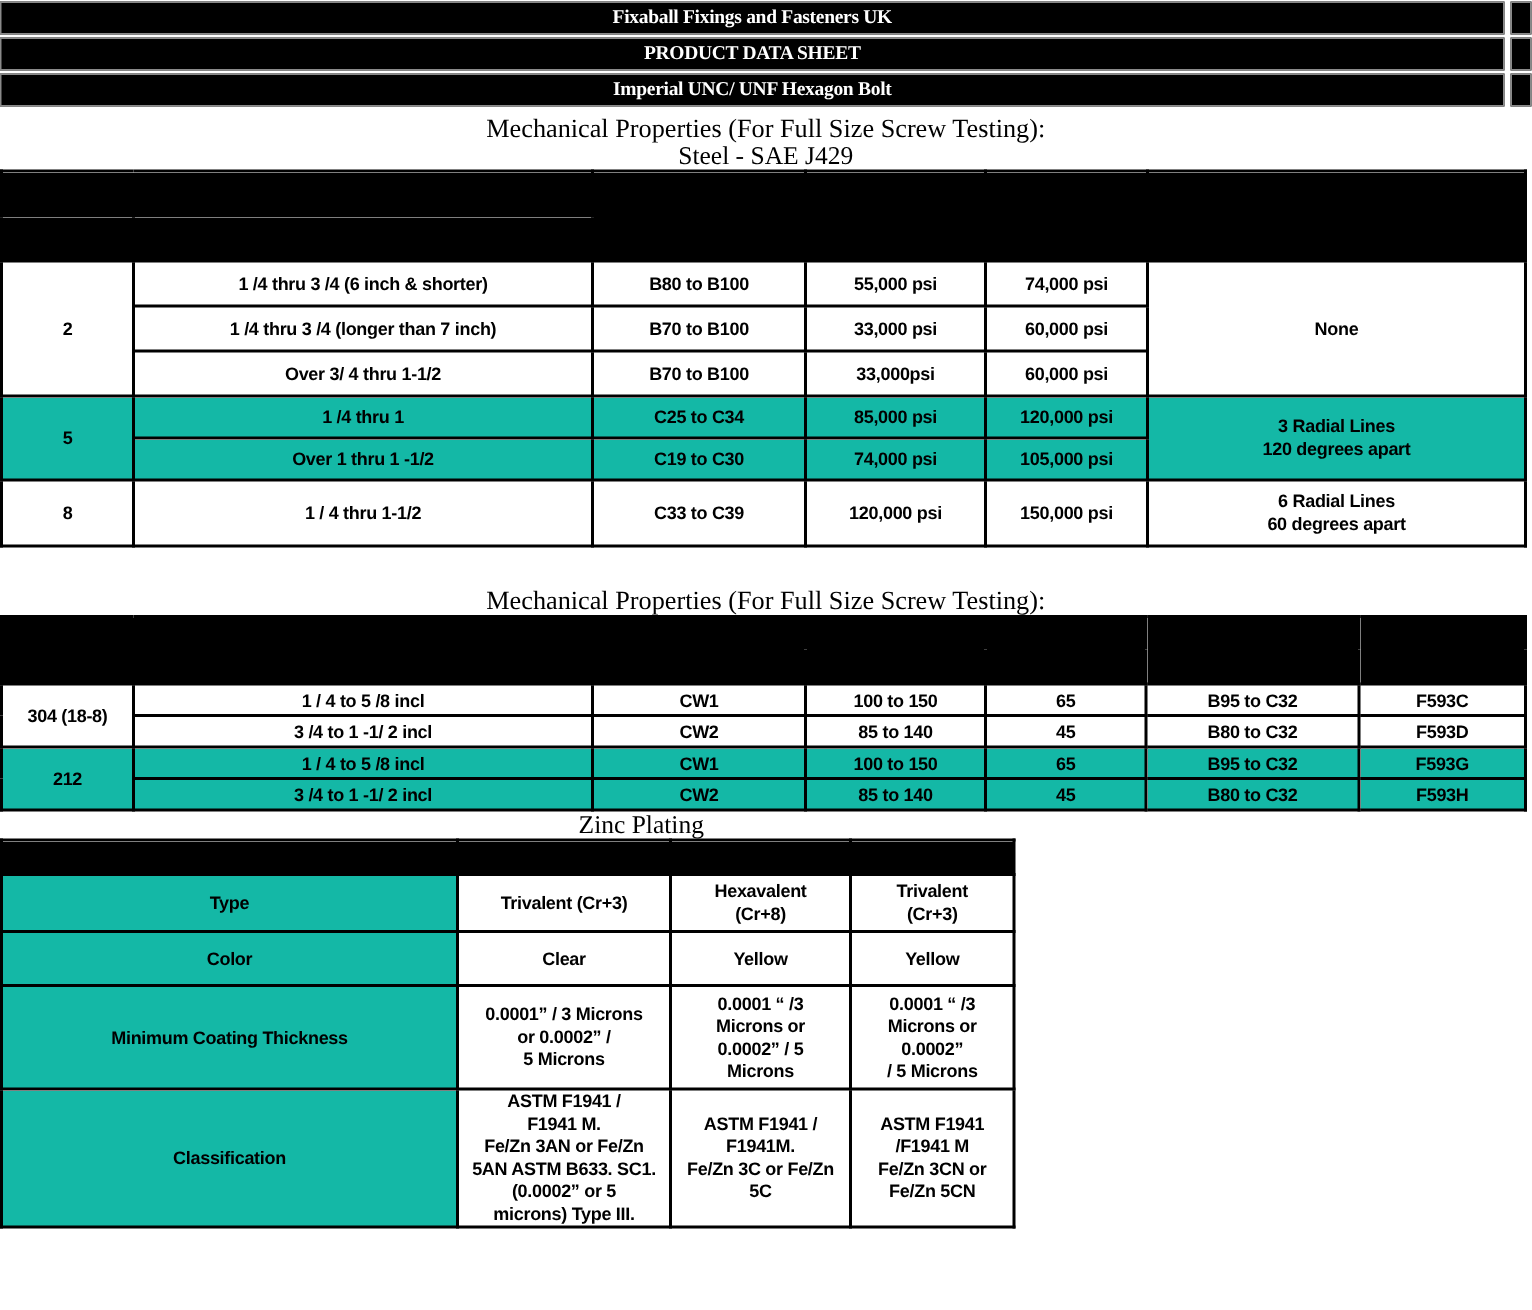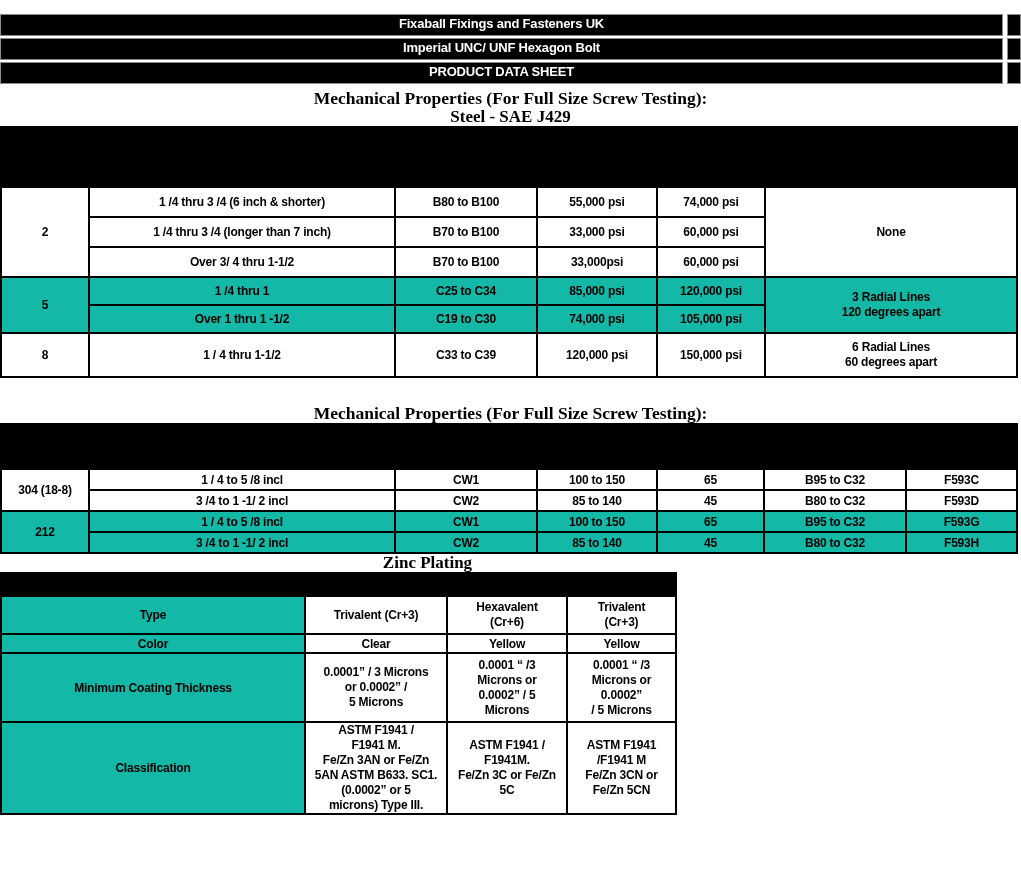--- a/index.html
+++ b/index.html
@@ -1,28 +1,28 @@
 <!DOCTYPE html>
 <html><head>
 <meta charset="utf-8">
 <style>
   html,body{margin:0;padding:0;background:#fff;}
   body{width:1021px;height:873px;font-family:"Liberation Sans",sans-serif;overflow:hidden;}
   .page{position:relative;width:1021px;height:873px;background:#fff;}
 
   
-  .banner{padding-top:14px;}
+  .banner{padding-top:1px;font-family:Liberation Serif, serif;}
   .banner-row{display:flex;gap:4px;margin-bottom:2px;}
   .bar{flex:1;height:20px;background:#000;border:1px solid #8a8a8a;color:#fff;
        text-align:center;font-weight:bold;font-size:13px;line-height:18px;letter-spacing:-0.2px;}
   .notch{width:12px;height:20px;background:#000;border:1px solid #8a8a8a;}
 
   
   .sertitle{font-family:"Liberation Serif",serif;font-size:17.5px;line-height:20px;
-            text-align:center;color:#000;font-weight:bold;}
+            text-align:center;color:#000;}
   .sertitle.sub{font-size:17px;line-height:18px;}
 
   
   table.sheet{border-collapse:collapse;table-layout:fixed;margin:0;}
   table.sheet td{border:2px solid #000;text-align:center;vertical-align:middle;
         font-weight:bold;font-size:12px;letter-spacing:-0.2px;padding:0 2px;color:#000;
         overflow:hidden;}
   td.hd{background:#000;color:#fff;border:2px solid #d9d9d9;}
   .gray{background:#14b8a6;}
   .red{color:#ff0000;}
@@ -35,21 +35,21 @@
   .t1 tr.r44{height:44px;}
 
   .t2{width:1016px;}
   .t2 tr.h1{height:22px;}
   .t2 tr.h2{height:23px;}
   .t2 tr.r{height:21px;}
 
   .t3{width:675px;margin-left:90px;}
   .t3 tr.h{height:23px;}
   .t3 tr.type{height:38px;}
-  .t3 tr.color{height:19px;}
+  .t3 tr.color{height:36px;}
   .t3 tr.mct{height:69px;}
   .t3 tr.spec{height:87px;}
   .t3 td{font-size:12px;}
 
   .sp1{margin-top:4px;}
   .sp-table1{margin-top:2px;}
   .gap-a{margin-top:25px;}
   .gap-b{margin-top:3px;border-radius:14px;}
   .gap-c{margin-top:20px;}
 </style>
@@ -57,25 +57,25 @@
 <body>
 
 <div class="page">
 
   <div class="banner">
     <div class="banner-row">
       <div class="bar">Fixaball Fixings and Fasteners UK</div>
       <div class="notch"></div>
     </div>
     <div class="banner-row">
-      <div class="bar">Imperial UNC/ UNF Hexagon Bolt</div>
+      <div class="bar">PRODUCT DATA SHEET</div>
       <div class="notch"></div>
     </div>
     <div class="banner-row">
-      <div class="bar">PRODUCT DATA SHEET</div>
+      <div class="bar">Imperial UNC/ UNF Hexagon Bolt</div>
       <div class="notch"></div>
     </div>
   </div>
 
   <div class="sertitle sp1">Mechanical Properties (For Full Size Screw Testing):</div>
   <div class="sertitle sub">Steel - SAE J429</div>
 
   <table class="sheet t1 sp-table1">
     <colgroup>
       <col style="width:88px">
@@ -225,21 +225,21 @@
         <tr class="h">
       <td class="hd">Properties</td>
       <td class="hd">Zinc</td>
       <td class="hd">Zinc Yellow</td>
       <td class="hd">Zinc Yellow</td>
     </tr>
     <tr class="type">
       <td class="gray">Type</td>
       <td class="red">Trivalent  (Cr+3)</td>
       <td class="red ml">Hexavalent
-(Cr+6)</td>
+(Cr+8)</td>
       <td class="red ml">Trivalent
 (Cr+3)</td>
     </tr>
     <tr class="color">
       <td class="gray">Color</td>
       <td>Clear</td>
       <td>Yellow</td>
       <td>Yellow</td>
     </tr>
     <tr class="mct">

